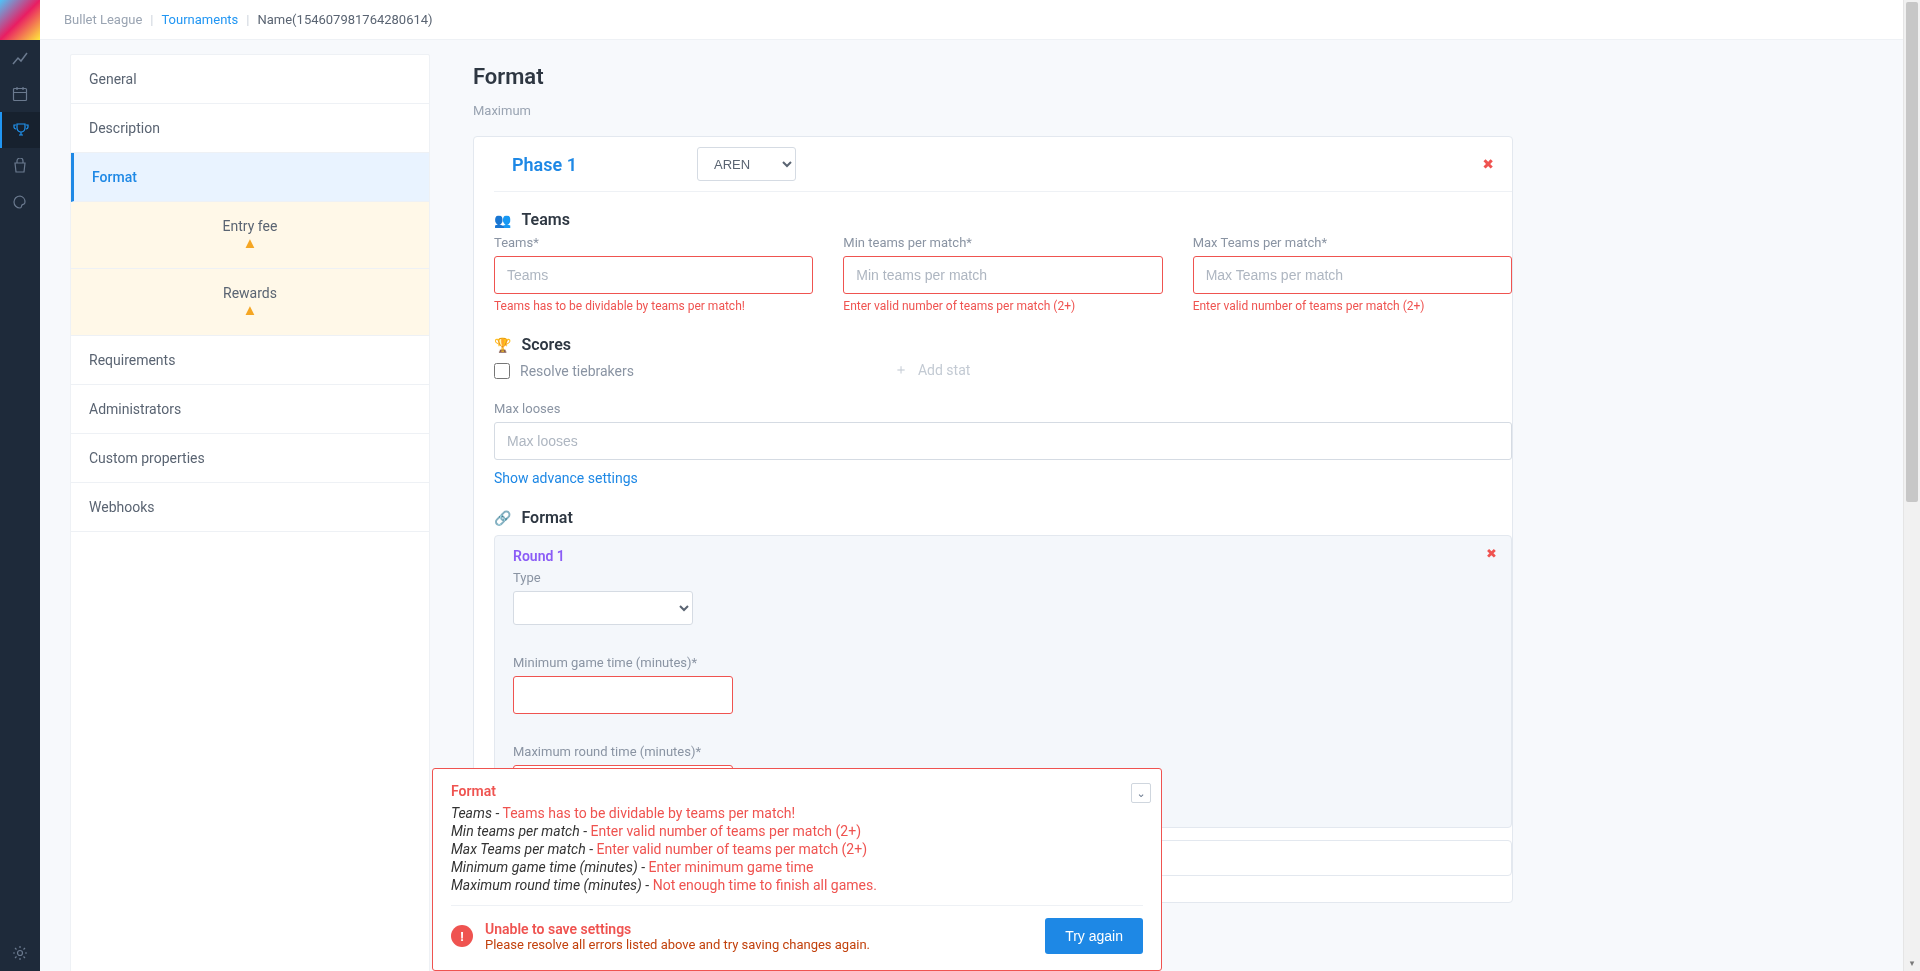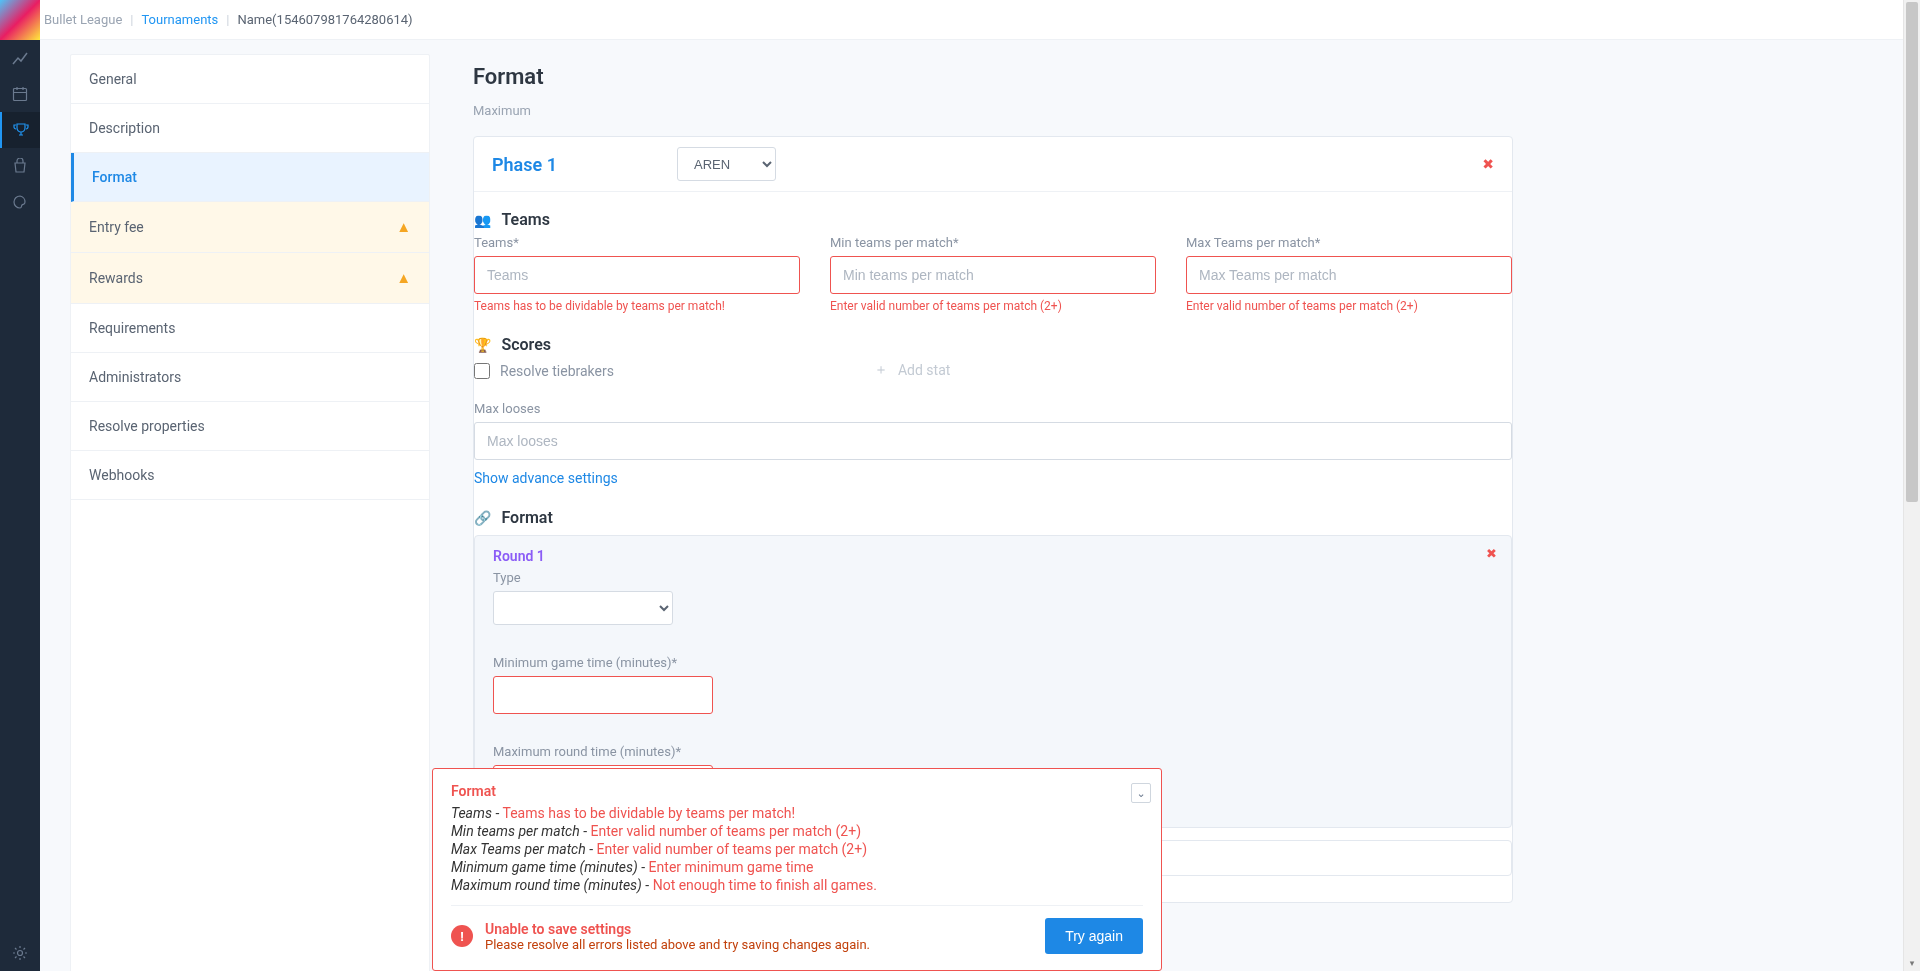--- a/index.html
+++ b/index.html
@@ -4,37 +4,37 @@
 <style>
   * { box-sizing: border-box; margin: 0; padding: 0; }
   body { font-family: -apple-system, "Segoe UI", Roboto, Arial, sans-serif; background: #f7f9fc; color: #333; font-size: 14px; overflow-x: hidden; }
 
   .iconbar { position: fixed; left: 0; top: 0; bottom: 0; width: 40px; background: #1e2a3a; display:flex; flex-direction: column; align-items:center; z-index: 10;}
   .iconbar .logo { width: 40px; height:40px; background: linear-gradient(135deg,#4fc3f7,#e91e63,#ffeb3b); }
   .iconbar .i { width:40px; height:36px; display:flex; align-items:center;justify-content:center; color:#6b7a8f; cursor:pointer;}
   .iconbar .i.active { color:#2196f3; border-left:2px solid #2196f3; background:#17212e;}
   .iconbar .spacer { flex:1; }
 
-  .topbar { margin-left:40px; height:40px; display:flex;align-items:center; padding:0 4px; background:#fff; border-bottom:1px solid #eef1f5; font-size:13px; color:#9aa4b2;}
+  .topbar { margin-left:40px; height:40px; display:flex;align-items:center; padding:0 24px; background:#fff; border-bottom:1px solid #eef1f5; font-size:13px; color:#9aa4b2;}
   .topbar .sep { margin:0 8px; color:#cdd4dd;}
   .topbar a.link { color:#2196f3; cursor:pointer;}
   .topbar .cur { color:#5a6472;}
 
   .page { margin-left:40px; display:flex; padding: 14px 30px 40px 30px; gap:13px;}
   .leftnav { width: 360px; background:#fff; border:1px solid #eef1f5; border-radius:2px; }
   .leftnav .item { padding:16px 18px; border-bottom:1px solid #eef1f5; color:#5a6472; cursor:pointer; display:flex; justify-content:space-between; align-items:center; font-size:14px;}
   .leftnav .item.active { background:#e9f3ff; color:#1e88e5; border-left:3px solid #1e88e5; font-weight:500; }
-  .leftnav .item.warn { background:#fff8e8; }
+  .leftnav .item.warn { background:#fff8e8;flex-direction:column; }
   .leftnav .warn-ico { color:#f5a623; font-size:15px;}
 
   .content { flex:1; padding: 10px 30px 80px 30px; max-width:1100px;}
   h1.title { font-size:22px; color:#2e3742; font-weight:600; margin-bottom:14px;}
   .phases-label { font-size:13px; color:#9aa4b2; margin-bottom:18px;}
 
-  .phase-box { border:1px solid #e3e8ef; border-radius:4px; background:#fff; }
+  .phase-box { border:1px solid #e3e8ef; border-radius:4px; background:#fff;padding-left:20px; }
   .phase-head { display:flex; align-items:center; padding:10px 18px; border-bottom:1px solid #eef1f5; position:relative;}
   .phase-head .pname { color:#1e88e5; font-size:18px; font-weight:600; margin-right:120px;}
   .phase-head select { height:34px; padding:0 28px 0 12px; border:1px solid #d5dbe3; border-radius:3px; background:#fff; color:#5a6472; font-size:13px;}
   .phase-head .del { position:absolute; right:18px; color:#ef5350; cursor:pointer; font-size:14px;}
 
   .section { padding:8px 0;}
   .sec-h { display:flex; align-items:center; gap:10px; margin:6px 0 6px 0;}
   .sec-h .ic { color:#333; font-size:14px;}
   .sec-h .txt { font-weight:600; color:#2e3742; font-size:16px;}
   .phase-body { padding:4px 0 18px 0;}
@@ -155,21 +155,21 @@
         <span>Rewards</span>
         <span class="warn-ico">▲</span>
       </div>
     <div class="item">
         <span>Requirements</span>
       </div>
     <div class="item">
         <span>Administrators</span>
       </div>
     <div class="item">
-        <span>Resolve properties</span>
+        <span>Custom properties</span>
       </div>
     <div class="item">
         <span>Webhooks</span>
       </div>
   </div>
 
   <div class="content">
     <h1 class="title">Format</h1>
     <div class="phases-label">Maximum</div>
 

